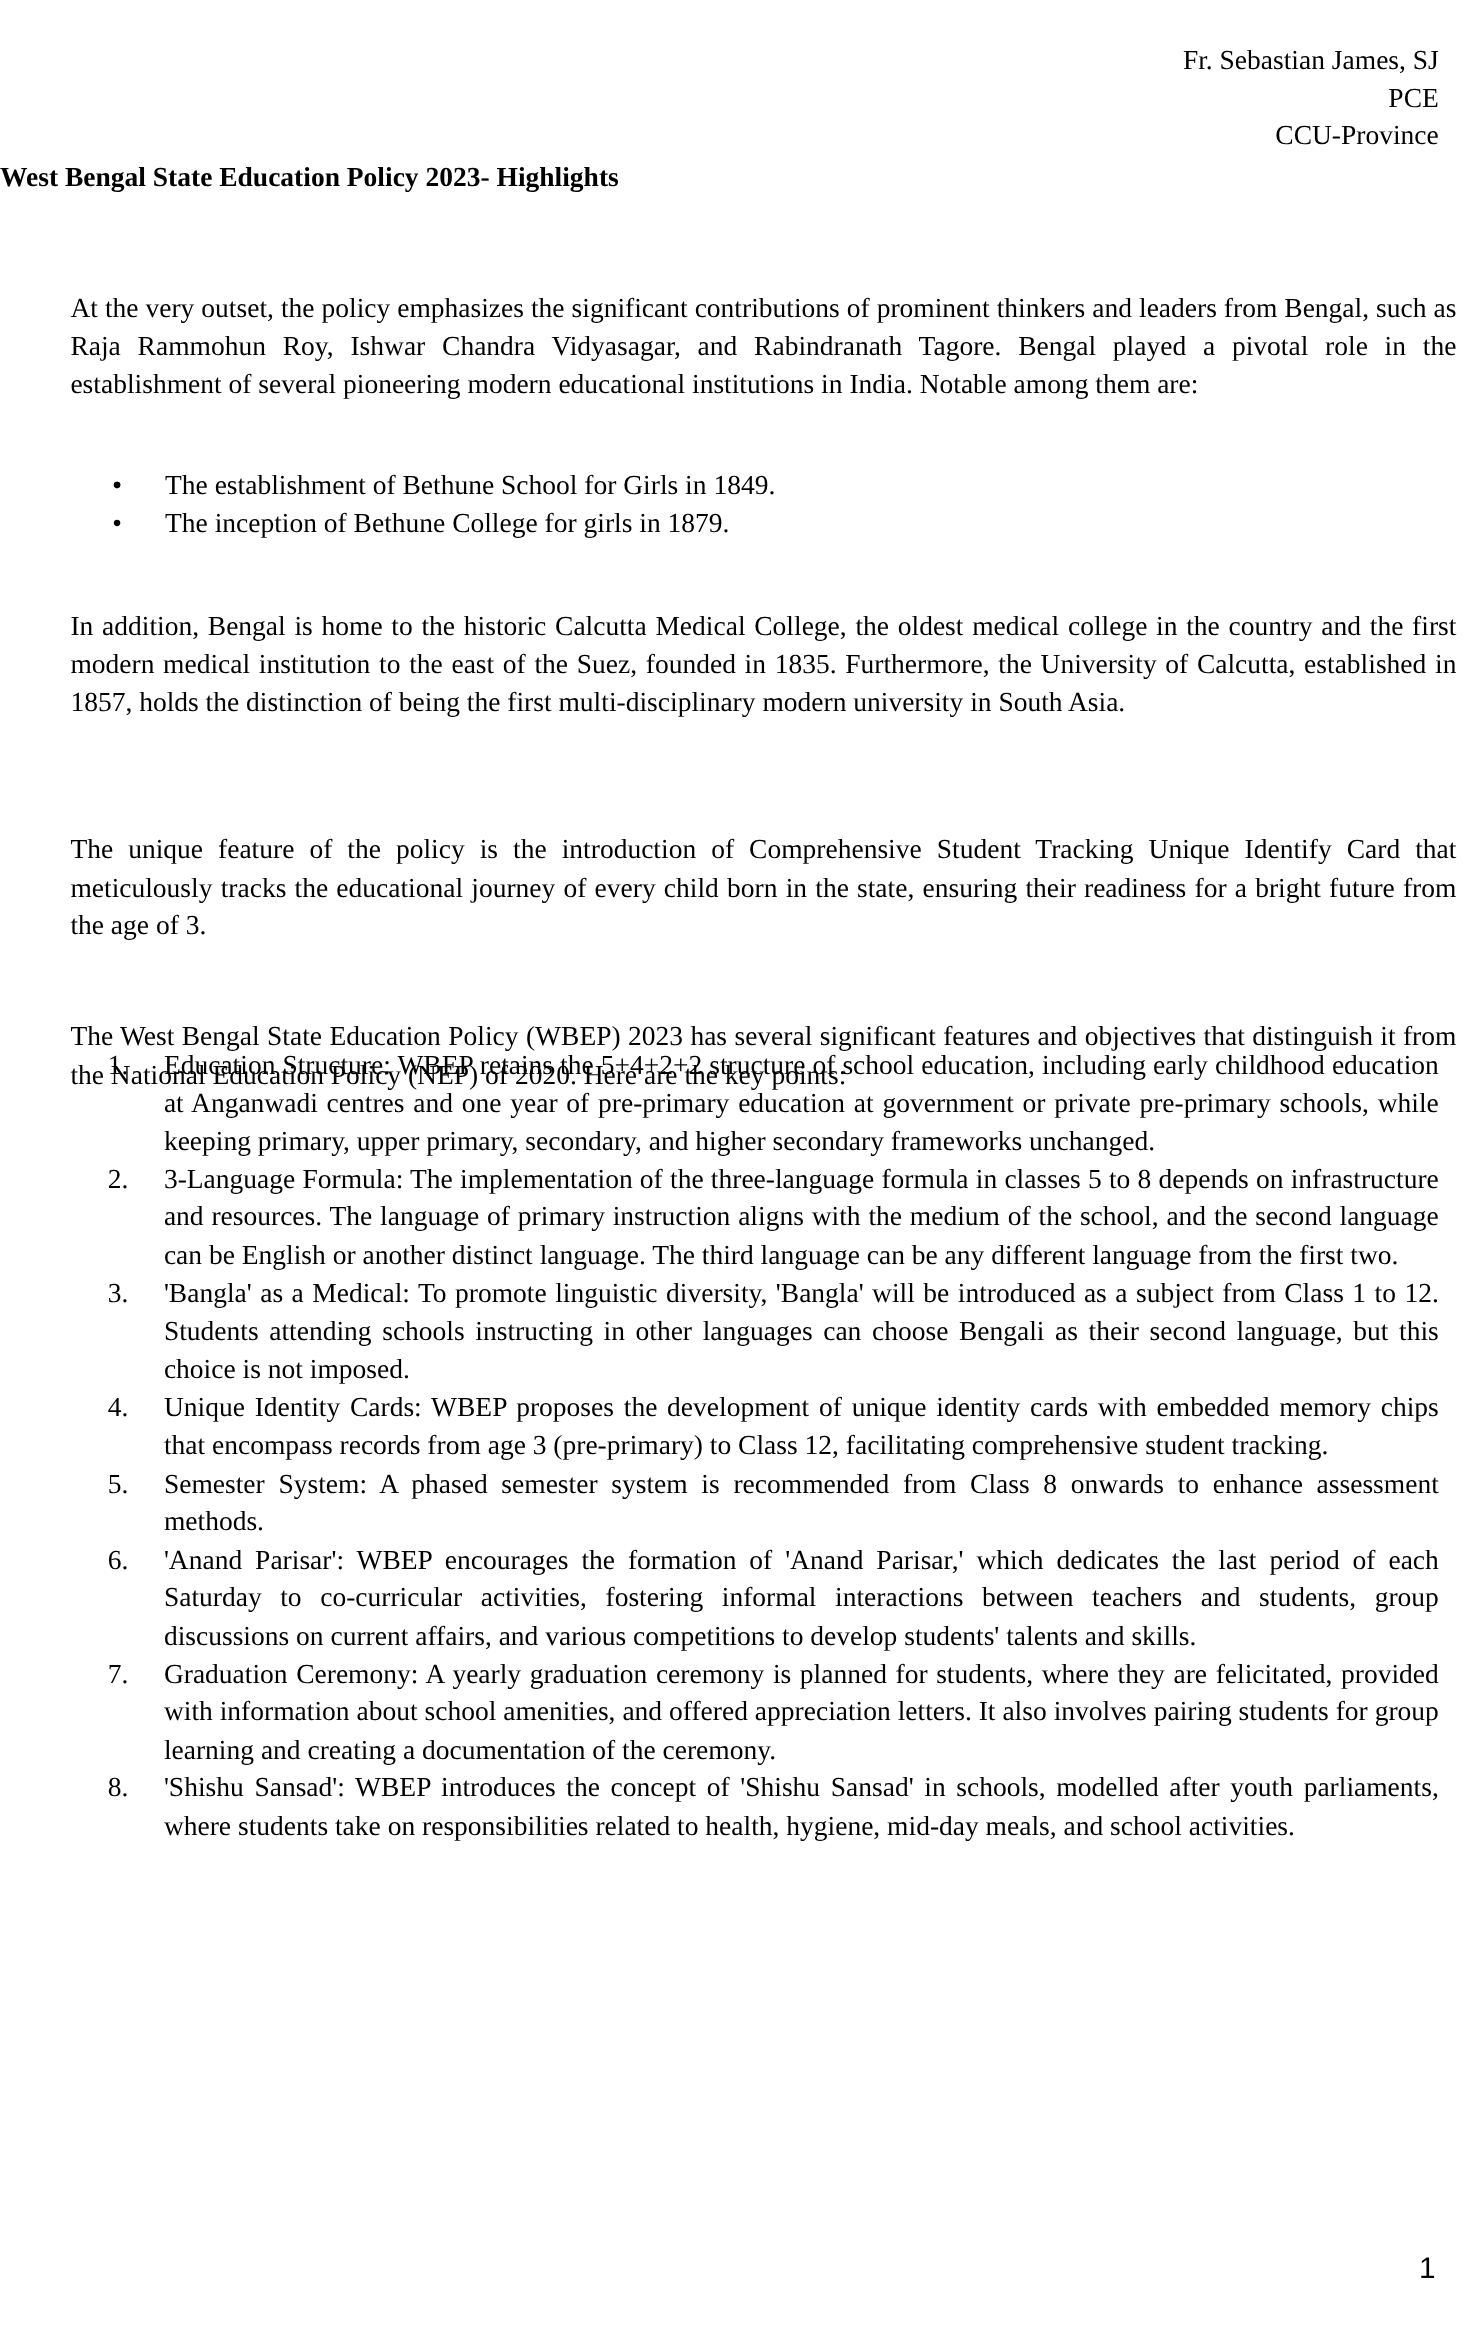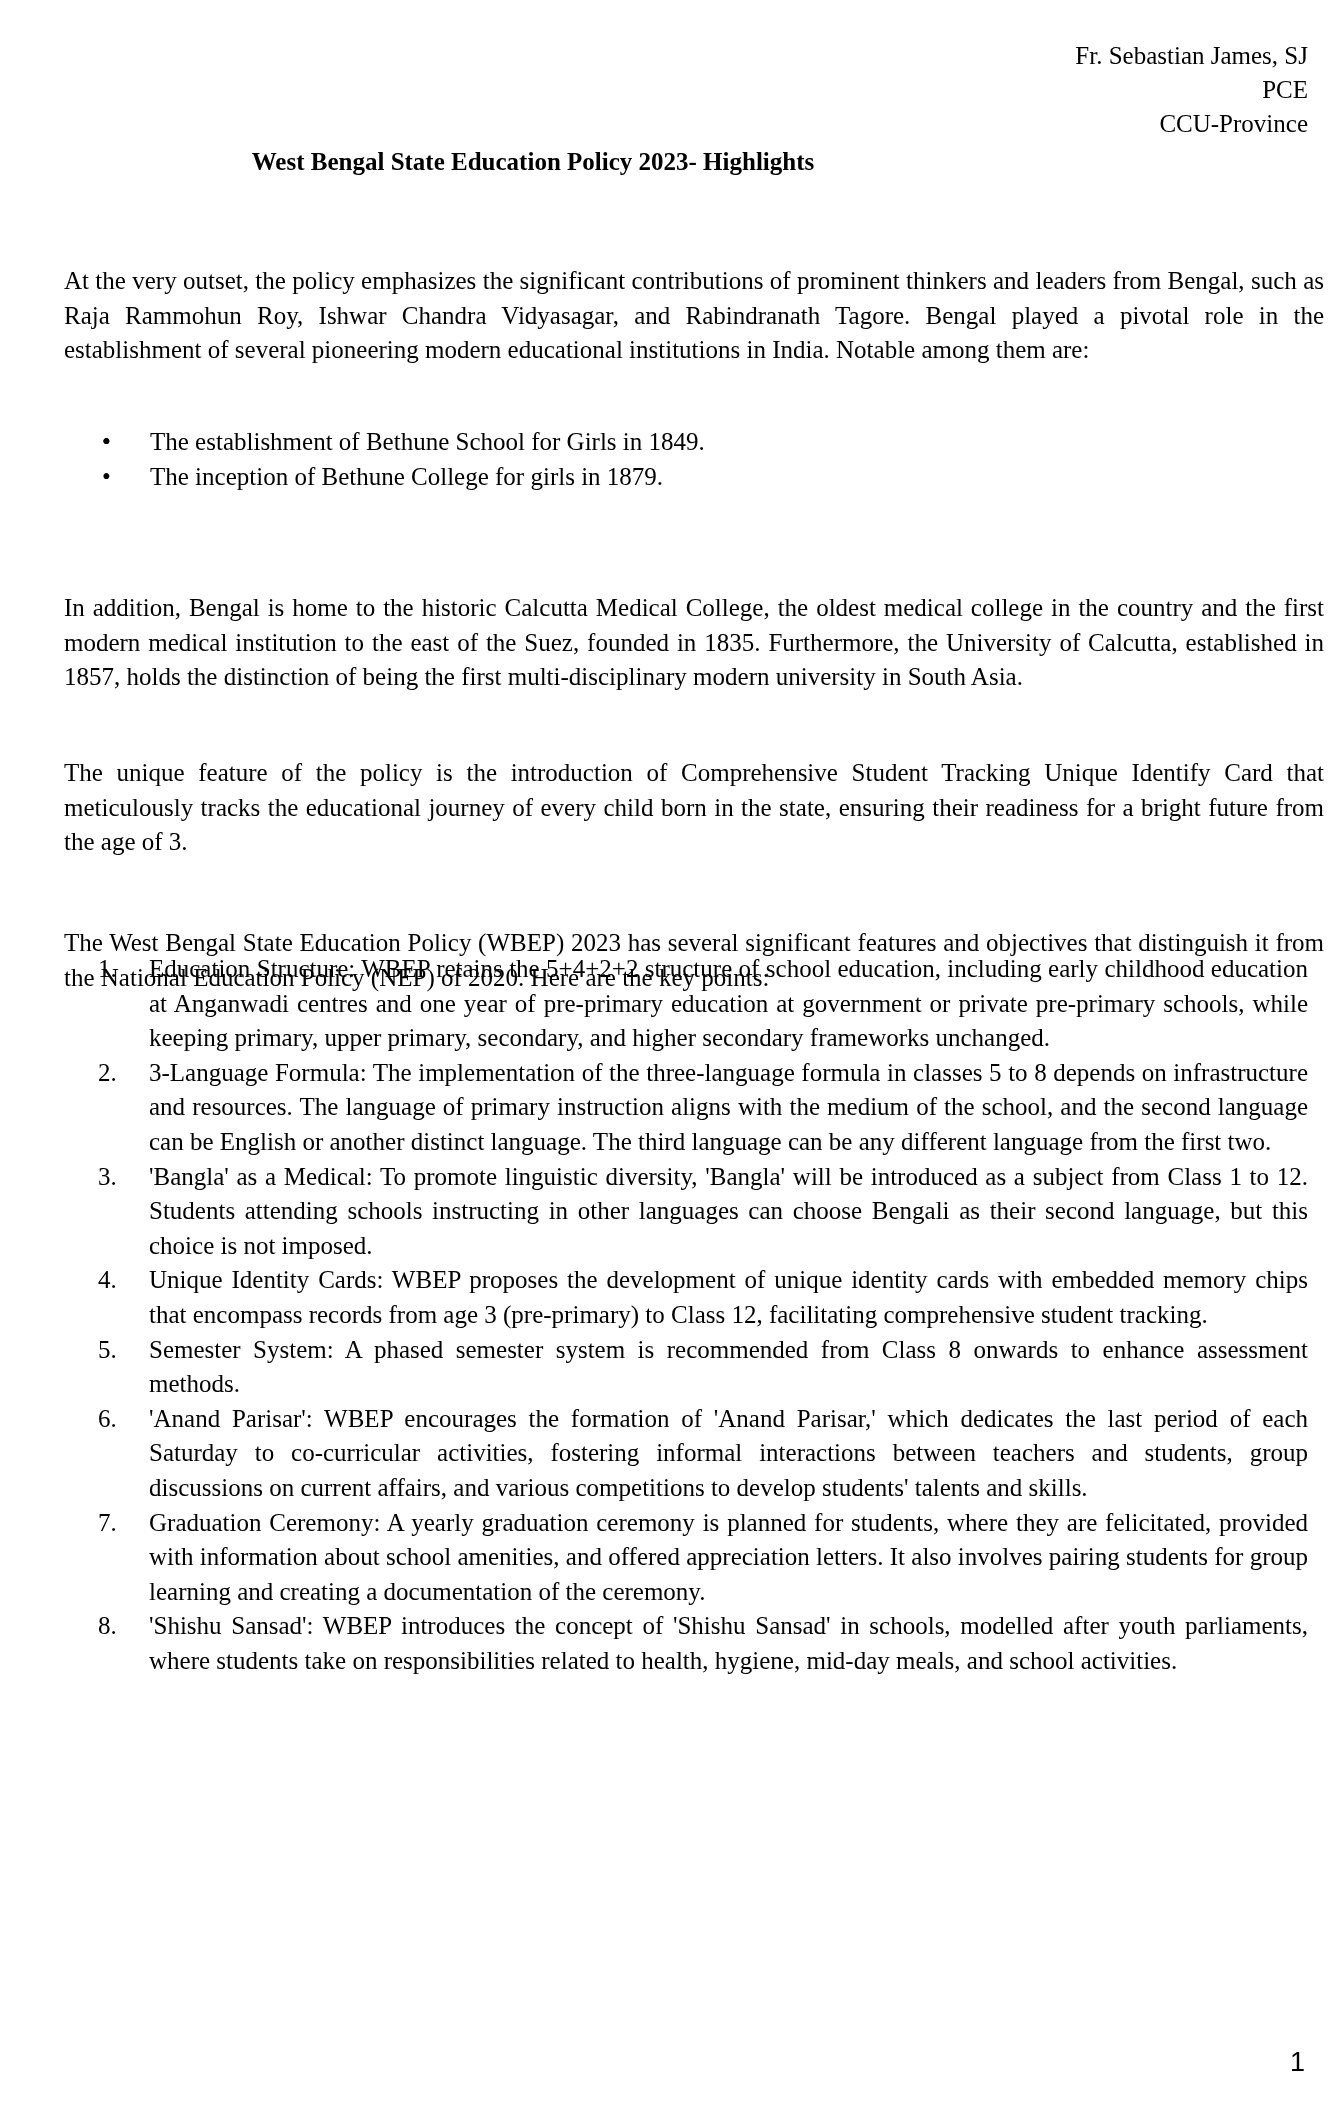--- a/index.html
+++ b/index.html
@@ -1,20 +1,20 @@
 <!DOCTYPE html>
 <html><head>
 <meta charset="utf-8">
 <style>
   html, body { margin: 0; padding: 0; background: #ffffff; }
   body { width: 1344px; height: 2116px; position: relative; overflow: hidden;
          font-family: "Liberation Serif", serif; color: #000; }
   .author { position: absolute; right: 36px; top: 39px; text-align: right;
             font-size: 25px; line-height: 34px; }
-  .title { position: absolute; left: 0; width: 1066px; top: 145px; text-align: center;
+  .title { position: absolute; left: 0; width: 1066px; top: 145px; text-align: left;
            font-weight: bold; font-size: 25px; line-height: 34px; }
   .p { position: absolute; left: 48px; width: 1260px; font-size: 25px; line-height: 34.6px;
        text-align: justify; margin: 16px; }
   .p.last-left { text-align-last: left; }
   .bold { font-weight: normal; }
   ul.bullets { position: absolute; left: 48px; top: 425px; width: 1260px; margin: 0; padding: 0;
                list-style: none; font-size: 25px; line-height: 34.6px; }
   ul.bullets li { position: relative; padding-left: 102px; }
   ul.bullets li .dot { position: absolute; left: 54px; top: 0; }
   ol.points { position: absolute; left: 48px; top: 952px; width: 1260px; margin: 0; padding: 0;
@@ -38,21 +38,21 @@
 </div>
 
 <p class="p last-left" style="top:248px;">At the very outset, the policy emphasizes the significant contributions of prominent thinkers and leaders from Bengal, such as Raja Rammohun Roy, Ishwar Chandra Vidyasagar, and Rabindranath Tagore. Bengal played a pivotal role in the establishment of several pioneering modern educational institutions in India. Notable among them are:</p>
 
 <ul class="bullets">
   <li><span class="dot">•</span></li>
   <li><span class="dot">•</span><span>The establishment of Bethune School for Girls in 1849.</span></li>
   <li><span class="dot">•</span><span>The inception of Bethune College for girls in 1879.</span></li>
 </ul>
 
-<p class="p last-left" style="top:575px;">In addition, Bengal is home to the historic Calcutta Medical College, the oldest medical college in the country and the first modern medical institution to the east of the Suez, founded in 1835. Furthermore, the University of Calcutta, established in 1857, holds the distinction of being the first multi-disciplinary modern university in South Asia.</p>
+<p class="p last-left" style="top:537px;">In addition, Bengal is home to the historic Calcutta Medical College, the oldest medical college in the country and the first modern medical institution to the east of the Suez, founded in 1835. Furthermore, the University of Calcutta, established in 1857, holds the distinction of being the first multi-disciplinary modern university in South Asia.</p>
 
 <p class="p bold last-left" style="top:740px;">The unique feature of the policy is the introduction of Comprehensive Student Tracking Unique Identify Card that  meticulously tracks the educational journey of every child born in the state, ensuring their readiness for a bright future from the age of 3.</p>
 
 <p class="p last-left" style="top:910px;">The West Bengal State Education Policy (WBEP) 2023 has several significant features and objectives that distinguish it from the National Education Policy (NEP) of 2020. Here are the key points:</p>
 
 <ol class="points">
   <li><span class="num">1.</span><span class="bold">Education Structure:</span><span> WBEP retains the 5+4+2+2 structure of school education, including early childhood education at Anganwadi centres and one year of pre-primary education at government or private pre-primary schools, while keeping primary, upper primary, secondary, and higher secondary frameworks unchanged.</span></li>
   <li><span class="num">2.</span><span class="bold">3-Language Formula:</span><span> The implementation of the three-language formula in classes 5 to 8 depends on infrastructure and resources. The language of primary instruction aligns with the medium of the school, and the second language can be English or another distinct language. The third language can be any different language from the first two.</span></li>
   <li><span class="num">3.</span><span class="bold">'Bangla' as a Medical:</span><span> To promote linguistic diversity, 'Bangla' will be introduced as a subject from Class 1 to 12. Students attending schools instructing in other languages can choose Bengali as their second language, but this choice is not imposed.</span></li>
   <li><span class="num">4.</span><span class="bold">Unique Identity Cards:</span><span> WBEP proposes the development of unique identity cards with embedded memory chips that encompass records from age 3 (pre-primary) to Class 12, facilitating comprehensive student tracking.</span></li>

